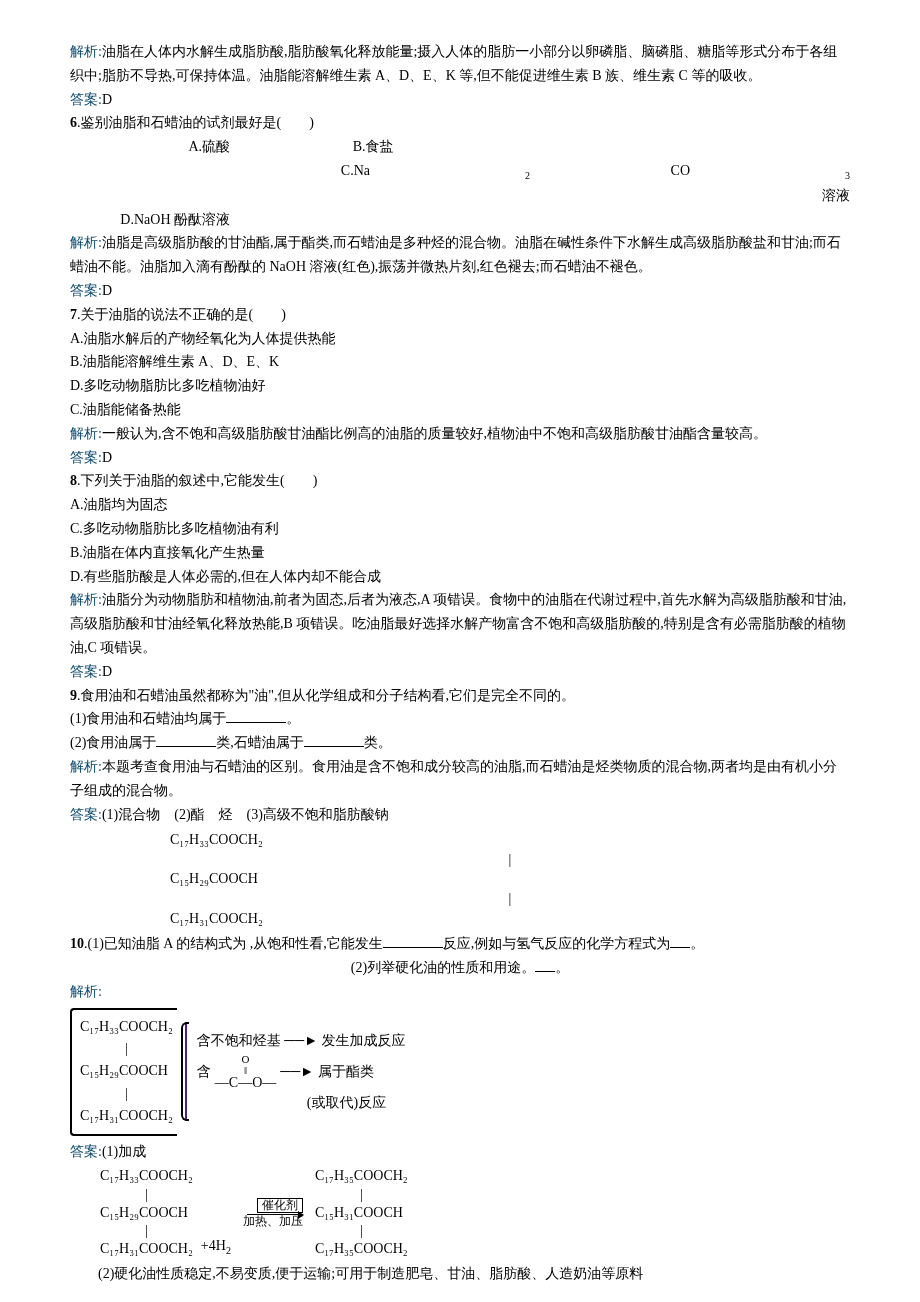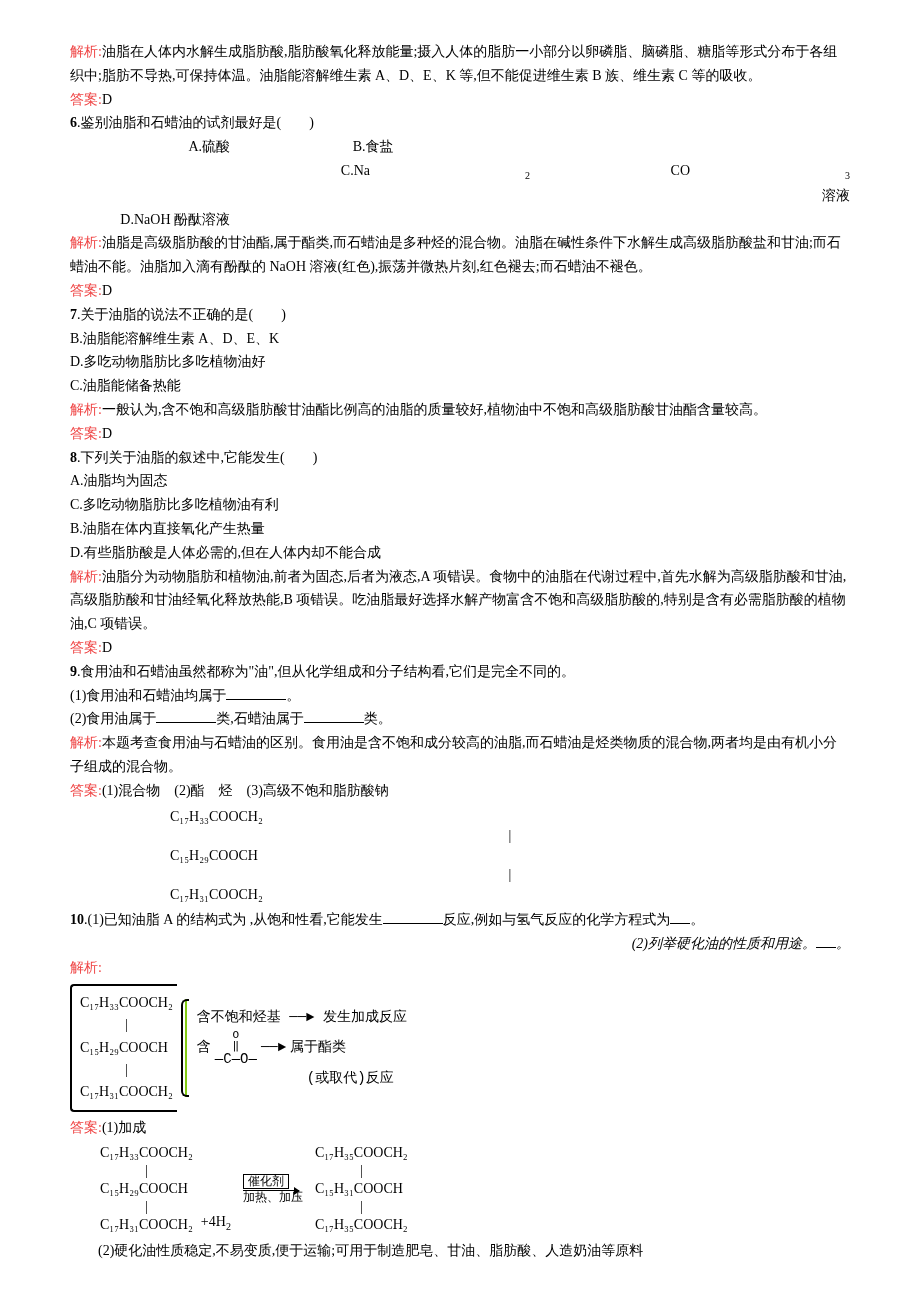--- a/index.html
+++ b/index.html
@@ -5,21 +5,21 @@
   body {
     font-family: "SimSun", "宋体", serif;
     font-size: 14px;
     line-height: 1.7;
     color: #000;
     max-width: 780px;
     margin: 40px auto;
     padding: 0 40px;
     background: #fff;
   }
-  .red { color: #ef4444; }
+  .red { color: #0c4a6e; }
   .blank { display: inline-block; border-bottom: 1px solid #000; min-width: 60px; height: 1em; vertical-align: baseline; }
   .blank-short { min-width: 20px; }
   .bold { font-weight: bold; }
   .formula-block {
     font-family: "Times New Roman", serif;
     text-align: left;
     margin: 4px 0 4px 100px;
     line-height: 1.4;
   }
   .formula-inline {
@@ -38,41 +38,40 @@
   .bracket-box {
     border-left: 2px solid #000;
     border-top: 2px solid #000;
     border-bottom: 2px solid #000;
     border-radius: 4px 0 0 4px;
     padding: 6px 4px 6px 8px;
     line-height: 1.6;
   }
   .brace-box {
     position: relative;
-    border-left: 2px solid #84cc16;
+    border-left: 2px solid #4c1d95;
     padding: 6px 4px 6px 10px;
     line-height: 1.8;
-    font-family: Liberation Mono, monospace;
   }
   .brace-box::before {
     content: "";
     position: absolute;
     left: -6px;
     top: 0; bottom: 0;
     width: 6px;
     border-top: 2px solid #000;
     border-bottom: 2px solid #000;
     border-left: 2px solid #000;
     border-radius: 6px 0 0 6px;
   }
   .sub { font-size: 10px; vertical-align: sub; }
   .eq-arrow {
     display: inline-flex;
     flex-direction: column;
-    align-items: flex-start;
+    align-items: flex-end;
     font-size: 12px;
     font-family: "SimSun", serif;
     line-height: 1.1;
     vertical-align: middle;
     margin: 0 4px;
   }
   .eq-arrow .line {
     border-top: 1px solid #000;
     width: 56px;
     position: relative;
@@ -112,20 +111,21 @@
   <div class="opt-row">
     <span><span>C.Na</span><span class="sub">2</span><span>CO</span><span class="sub">3</span><span>溶液</span></span>
     <span>D.NaOH 酚酞溶液</span>
   </div>
   <span class="red">解析:</span><span>油脂是高级脂肪酸的甘油酯,属于酯类,而石蜡油是多种烃的混合物。油脂在碱性条件下水解生成高级脂肪酸盐和甘油;而石蜡油不能。油脂加入滴有酚酞的 NaOH 溶液(红色),振荡并微热片刻,红色褪去;而石蜡油不褪色。</span>
   <div><span class="red">答案:</span><span>D</span></div>
 </div>
 
 <div>
   <span class="bold">7</span><span>.关于油脂的说法不正确的是(　　)</span>
+  <div>A.油脂水解后的产物经氧化为人体提供热能</div>
   <div>B.油脂能溶解维生素 A、D、E、K</div>
   <div>D.多吃动物脂肪比多吃植物油好</div>
   <div>C.油脂能储备热能</div>
   <span class="red">解析:</span><span>一般认为,含不饱和高级脂肪酸甘油酯比例高的油脂的质量较好,植物油中不饱和高级脂肪酸甘油酯含量较高。</span>
   <div><span class="red">答案:</span><span>D</span></div>
 </div>
 
 <div>
   <span class="bold">8</span><span>.下列关于油脂的叙述中,它能发生(　　)</span>
   <div>A.油脂均为固态</div>
@@ -149,21 +149,21 @@
     <div class="fl">C₁₇H₃₃COOCH₂</div>
     <div class="fl" style="text-align:center;">|</div>
     <div class="fl">C₁₅H₂₉COOCH</div>
     <div class="fl" style="text-align:center;">|</div>
     <div class="fl">C₁₇H₃₁COOCH₂</div>
   </div>
   <div>
     <span class="bold">10</span><span>.(1)已知油脂 A 的结构式为</span>
     <span>,从饱和性看,它能发生</span><span class="blank"></span><span>反应,例如与氢气反应的化学方程式为</span><span class="blank blank-short"></span><span>。</span>
   </div>
-  <div style="display:flex; justify-content:flex-end; align-items:flex-end;font-style:italic;">
+  <div style="display:flex; justify-content:center; align-items:flex-end;">
     <span><span>(2)列举硬化油的性质和用途。</span></span>
     <span><span class="blank blank-short"></span><span>。</span></span>
   </div>
 
   <div><span class="red">解析:</span></div>
 
   <div class="diagram">
     <div class="bracket-box">
       <div>C₁₇H₃₃COOCH₂</div>
       <div style="text-align:center;">|</div>

